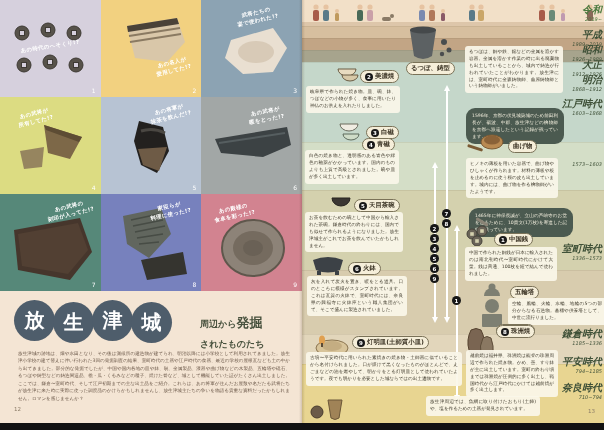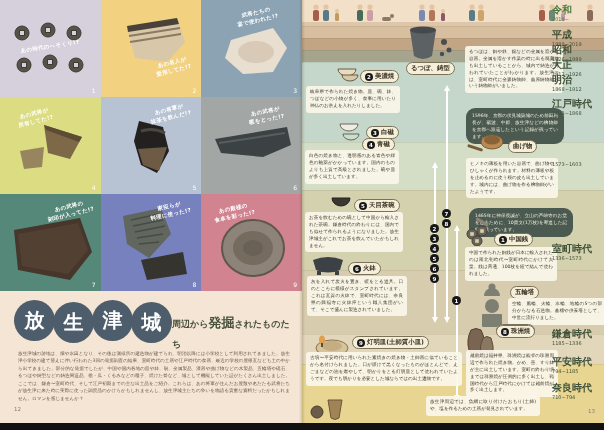--- a/index.html
+++ b/index.html
@@ -9,37 +9,37 @@
   .lpage{position:absolute;left:0;top:0;width:302px;height:430px;background:#f4e5d4;}
   .panel{position:absolute;width:100.7px;height:97px;overflow:hidden;}
   .panel svg{position:absolute;left:0;top:0;}
   .cap{position:absolute;color:#fff;font-size:5.4px;font-weight:bold;letter-spacing:.4px;
        line-height:1.5;white-space:pre-line;text-align:center;}
   .pnum{position:absolute;right:5px;bottom:3px;color:#fff;font-size:6px;}
   .tcircle{position:absolute;width:41px;height:41px;border-radius:50%;background:#4e5d6b;
            color:#fff;display:flex;align-items:center;justify-content:center;
            font-size:20px;font-weight:bold;font-family:"DejaVu Serif",serif;}
   .subtitle{position:absolute;left:172px;top:312px;width:126px;color:#46503c;font-weight:bold;}
-  .subtitle .s{font-size:9px;} .subtitle .l{font-size:13px;}
+  .subtitle .s{font-size:9px;padding-left:28px;} .subtitle .l{font-size:13px;}
   .lbody{position:absolute;left:18px;top:350px;width:272px;font-size:4.6px;line-height:1.62;
          color:#6a5748;text-align:justify;margin:0;}
   .pageno{position:absolute;font-size:5.5px;color:#8a7a66;}
   
   .rpage{position:absolute;left:302px;top:0;width:302px;height:430px;}
   .band{position:absolute;left:0;width:302px;border-top:1px solid rgba(90,80,50,.10);}
   .desc{position:absolute;background:rgba(250,246,233,.93);border-radius:3px;padding:3px 4px;
         font-size:4.6px;line-height:1.5;color:#3f3a2c;text-align:justify;margin:0;}
   .note{position:absolute;background:#4b5a50;border-radius:9px;padding:4px 6px;
         font-size:4.6px;line-height:1.55;color:#f2eedd;text-align:justify;margin:0;}
   .ilabel{position:absolute;display:flex;align-items:center;gap:2px;background:#f5eed9;
           border:0.5px solid #7a7258;border-radius:7px;padding:1px 4px;
           font-size:6.4px;font-weight:bold;color:#3d3526;white-space:nowrap;}
   .b{min-width:8px;height:8px;border-radius:50%;background:#191919;color:#fff;font-size:5.5px;
      display:flex;align-items:center;justify-content:center;font-weight:bold;}
-  .era{position:absolute;left:250px;width:50px;text-align:left;color:#3f5138;}
+  .era{position:absolute;left:250px;width:50px;text-align:right;color:#3f5138;font-style:italic;}
   .era .n{font-weight:bold;font-size:10px;line-height:1.1;font-family:"DejaVu Serif",serif;}
   .era.small .n{font-size:10px;}
   .era .y{font-size:5px;margin-top:1px;}
   .era.reiwa{color:#4c7a3f;}
   .arrow{position:absolute;width:2px;background:#fff;}
   .arrow::before{content:"";position:absolute;top:-6px;left:-2.5px;
                  border:3.5px solid transparent;border-bottom:6px solid #fff;}
   .arrow::after{content:"";position:absolute;bottom:-6px;left:-2.5px;
                 border:3.5px solid transparent;border-top:6px solid #fff;}
   .tb{position:absolute;width:9px;height:9px;border-radius:50%;background:#161616;color:#fff;

